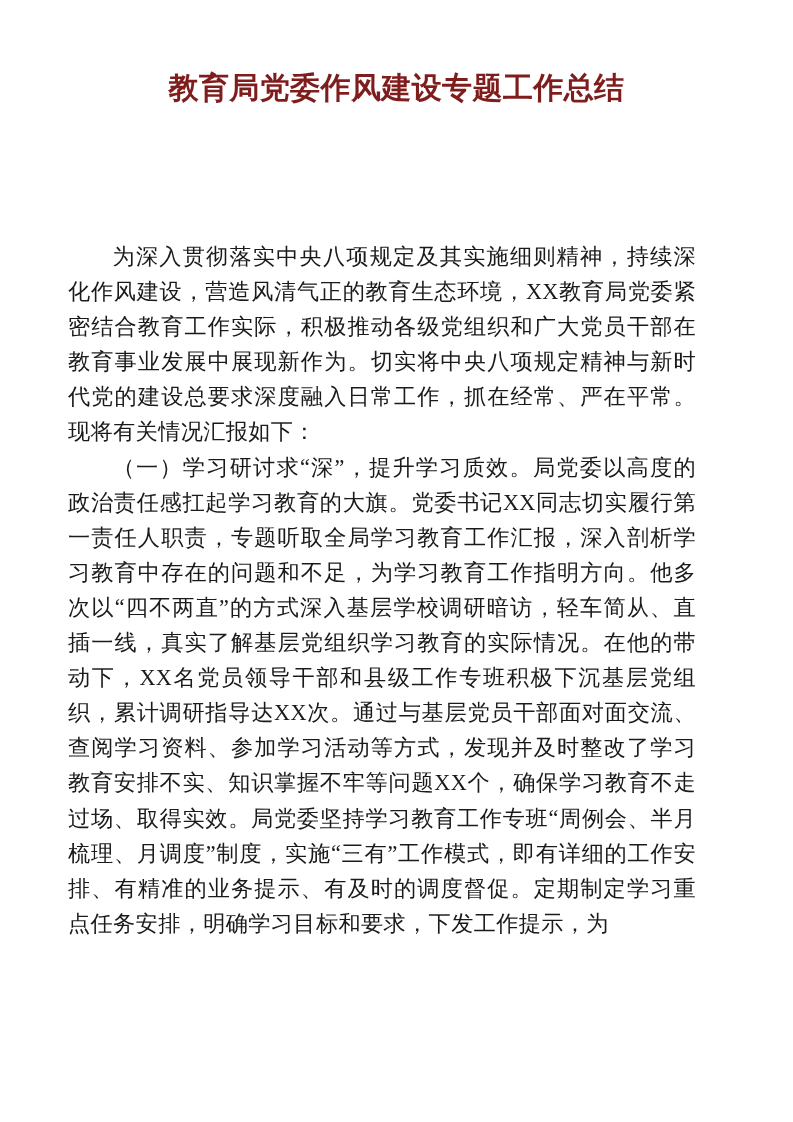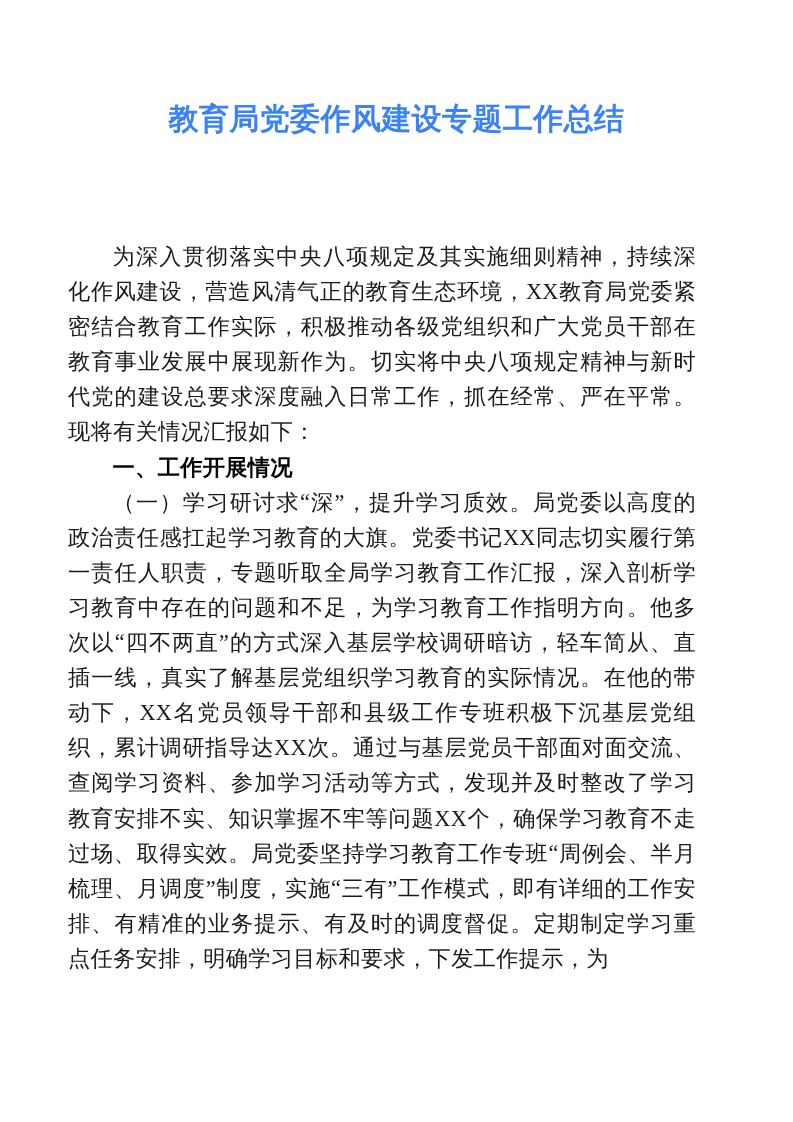--- a/index.html
+++ b/index.html
@@ -23,25 +23,25 @@
     left: 68px;
     top: 0;
     width: 628px;
   }
 
   .doc-title {
     font-family: "Liberation Sans", "DejaVu Sans", sans-serif;
     font-weight: bold;
     font-size: 30px;
     line-height: 36px;
-    color: #3b82f6;
+    color: #7f1d1d;
     text-align: center;
     letter-spacing: 0.4px;
-    margin: 12px;
-    padding-top: 89px;
+    margin: 0;
+    padding-top: 70px;
     padding-bottom: 0;
     white-space: nowrap;
   }
 
   .title-spacer {
     height: 38px;
   }
 
   p.para {
     font-family: "Liberation Serif", "DejaVu Serif", serif;
@@ -73,16 +73,15 @@
 </head>
 <body>
 
 <div class="page">
   <h1 class="doc-title">教育局党委作风建设专题工作总结</h1>
 
   <div class="title-spacer"></div>
 
   <div class="doc-body" id="doc-body" style="top: 239px;">
       <p class="para">为深入贯彻落实中央八项规定及其实施细则精神，持续深化作风建设，营造风清气正的教育生态环境，XX教育局党委紧密结合教育工作实际，积极推动各级党组织和广大党员干部在教育事业发展中展现新作为。切实将中央八项规定精神与新时代党的建设总要求深度融入日常工作，抓在经常、严在平常。现将有关情况汇报如下：</p>
-      <p class="heading">一、工作开展情况</p>
       <p class="para">（一）学习研讨求“深”，提升学习质效。局党委以高度的政治责任感扛起学习教育的大旗。党委书记XX同志切实履行第一责任人职责，专题听取全局学习教育工作汇报，深入剖析学习教育中存在的问题和不足，为学习教育工作指明方向。他多次以“四不两直”的方式深入基层学校调研暗访，轻车简从、直插一线，真实了解基层党组织学习教育的实际情况。在他的带动下，XX名党员领导干部和县级工作专班积极下沉基层党组织，累计调研指导达XX次。通过与基层党员干部面对面交流、查阅学习资料、参加学习活动等方式，发现并及时整改了学习教育安排不实、知识掌握不牢等问题XX个，确保学习教育不走过场、取得实效。局党委坚持学习教育工作专班“周例会、半月梳理、月调度”制度，实施“三有”工作模式，即有详细的工作安排、有精准的业务提示、有及时的调度督促。定期制定学习重点任务安排，明确学习目标和要求，下发工作提示，为</p>
     </div>
 </div>
 
 </body></html>

